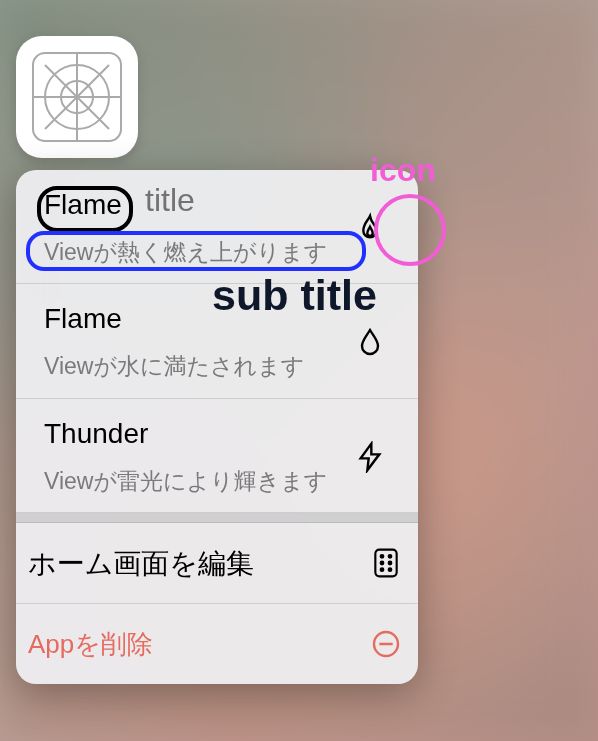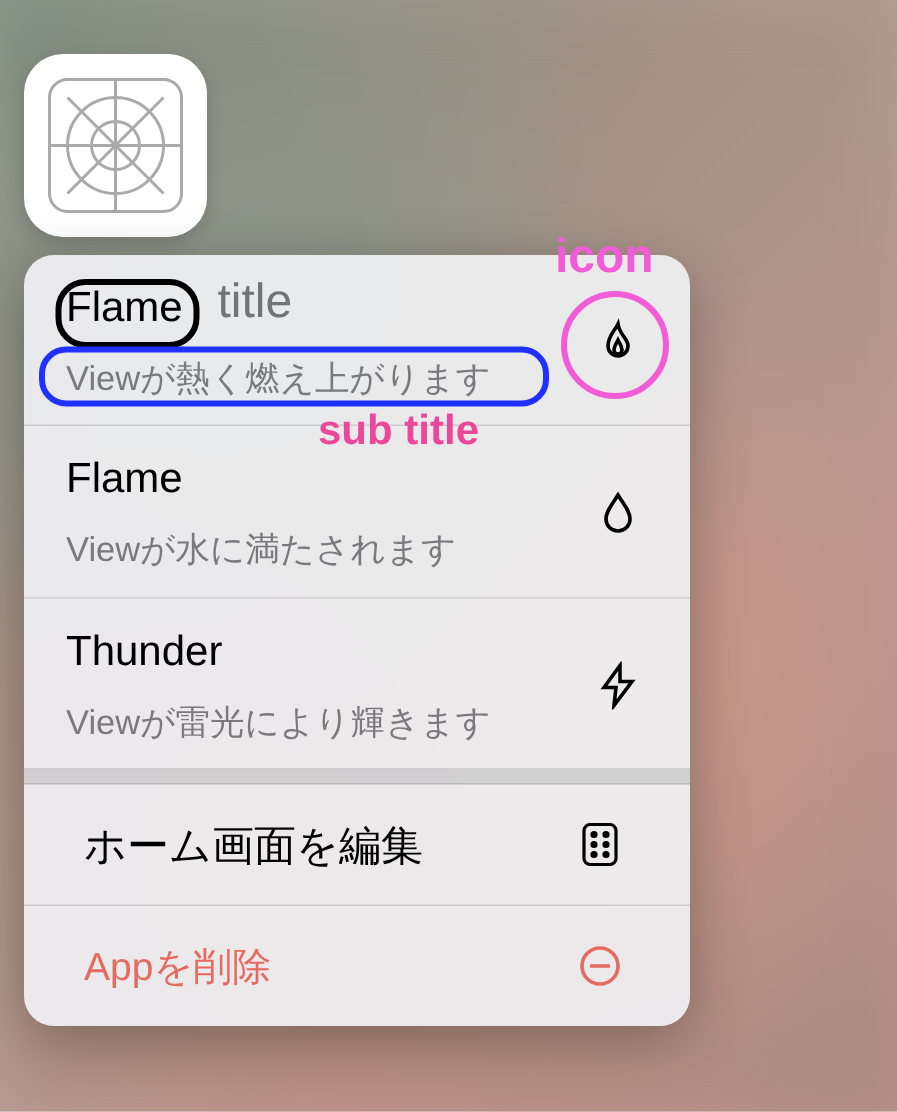--- a/index.html
+++ b/index.html
@@ -31,35 +31,35 @@
       display: flex;
       align-items: center;
       justify-content: center;
       box-shadow: 0 4px 12px rgba(0,0,0,0.15);
     }
     .app-icon svg { width: 82%; height: 82%; }
     .menu {
       position: absolute;
       top: 170px;
       left: 16px;
-      width: 444px;
+      width: 402px;
       background: rgba(238,238,240,0.95);
       border-radius: 20px;
       overflow: hidden;
       box-shadow: 0 10px 40px rgba(0,0,0,0.3);
     }
     .menu-item {
       display: flex;
       align-items: center;
       justify-content: space-between;
       padding: 18px 28px 16px 28px;
       border-bottom: 1px solid rgba(120,120,120,0.25);
       min-height: 90px;
     }
-    .menu-item.short { min-height: 72px; padding: 20px 40px; }
+    .menu-item.short { min-height: 72px; padding: 20px 12px; }
     .separator {
       height: 10px;
       background: rgba(160,160,160,0.35);
       border-bottom: 1px solid rgba(120,120,120,0.25);
     }
     .menu-item:last-child { border-bottom: none; gap: 14px; }
     .item-text { flex: 1; }
     .item-title {
       font-size: 28px;
       color: #000;
@@ -126,23 +126,23 @@
       left: 26px;
       width: 340px;
       height: 40px;
       border: 4px solid #2030ff;
       border-radius: 18px;
     }
     .annot-sub-label {
       position: absolute;
       top: 271px;
       left: 212px;
-      font-size: 28px;
+      font-size: 43px;
       font-weight: 700;
-      color: #ec4899;
+      color: #0f172a;
     }
   </style>
 </head>
 <body>
 
 <div class="bg-blur"></div>
 
 <div class="app-icon">
   <svg viewBox="0 0 100 100" fill="none" stroke="#aaa" stroke-width="2">
     <rect x="6" y="6" width="88" height="88" rx="12"></rect>

